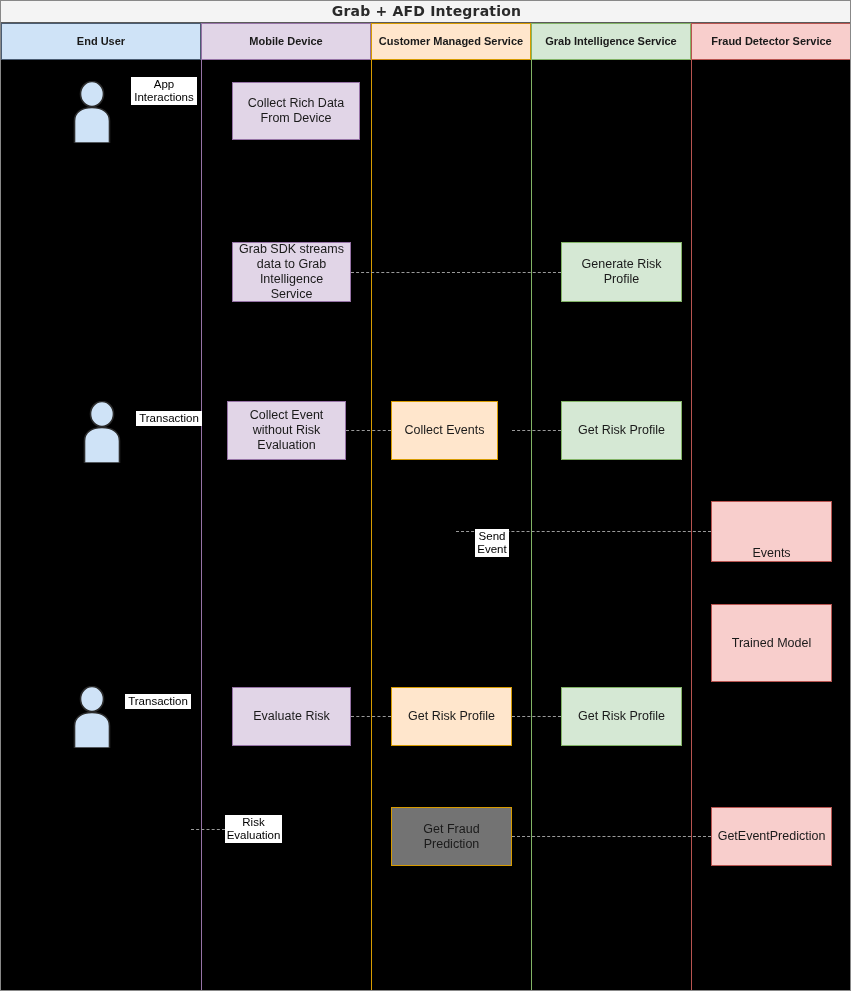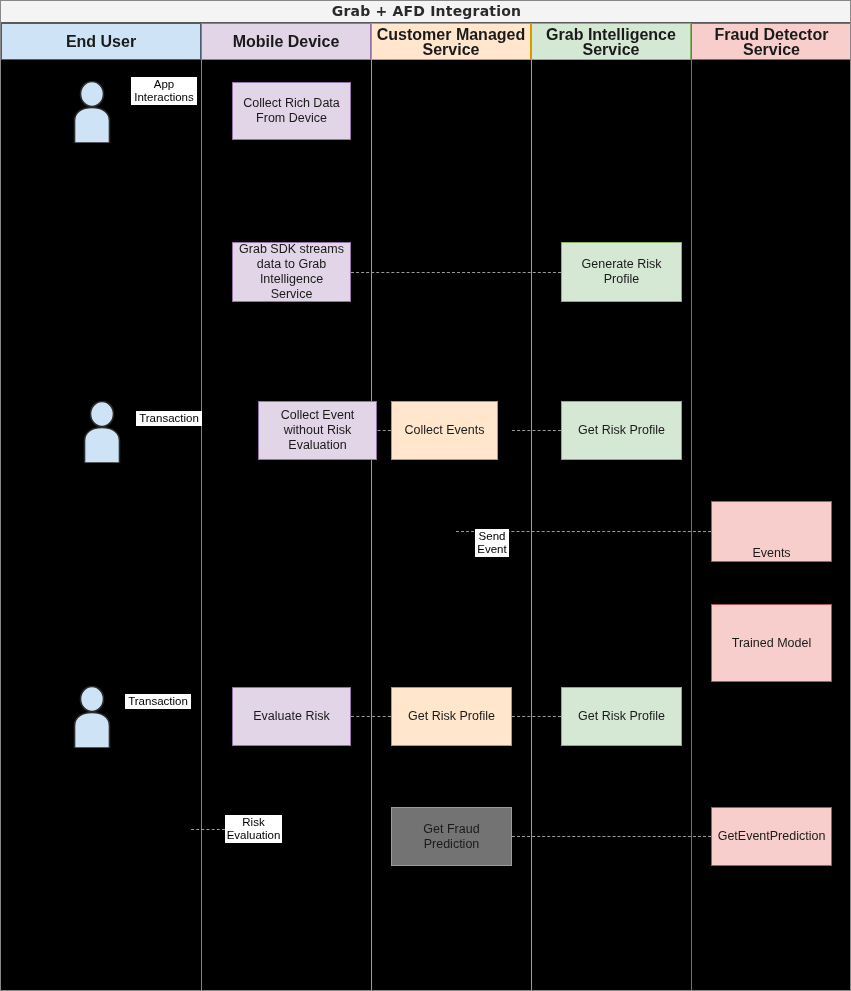--- a/index.html
+++ b/index.html
@@ -10,21 +10,21 @@
   
   .title-bar{position:absolute;left:0;top:0;width:851px;height:22px;background:#f4f4f4;
              border-bottom:1px solid #5a5a5a;box-sizing:border-box;}
   .title-text{position:absolute;left:0;top:0;width:851px;height:21px;line-height:21px;
               text-align:center;font-size:14px;font-weight:bold;color:#2a2a2a;
               font-family:"DejaVu Sans",sans-serif;letter-spacing:.2px;}
 
   
   .hdr{position:absolute;top:22px;height:37px;box-sizing:border-box;
        display:flex;align-items:center;justify-content:center;text-align:center;
-       font-size:16px;font-weight:bold;color:#1a1a1a;line-height:15px;padding:0 4px;}
+       font-size:11px;font-weight:bold;color:#1a1a1a;line-height:15px;padding:0 4px;}
 
   
   .lane{position:absolute;top:59px;height:931px;box-sizing:border-box;background:#000000;}
 
   
   .vrule{position:absolute;top:59px;width:1px;height:931px;}
 
   
   .box{position:absolute;box-sizing:border-box;border-width:1px;border-style:solid;
        display:flex;align-items:center;justify-content:center;text-align:center;
@@ -79,30 +79,30 @@
       <div class="conn" style="left: 350px; top: 271px; width: 210px;"></div>
       <div class="conn" style="left: 345px; top: 429px; width: 45px;"></div>
       <div class="conn" style="left: 511px; top: 429px; width: 49px;"></div>
       <div class="conn" style="left: 455px; top: 530px; width: 255px;"></div>
       <div class="conn" style="left: 350px; top: 715px; width: 40px;"></div>
       <div class="conn" style="left: 511px; top: 715px; width: 49px;"></div>
       <div class="conn" style="left: 511px; top: 835px; width: 199px;"></div>
       <div class="conn" style="left: 190px; top: 828px; width: 34px;"></div>
     </div>
   <div id="boxes-layer">
-      <div class="box" style="left: 231px; top: 81px; width: 119px; height: 58px; background: rgb(225, 213, 231); border-color: rgb(150, 115, 166);">
+      <div class="box" style="left: 231px; top: 81px; width: 128px; height: 58px; background: rgb(225, 213, 231); border-color: rgb(150, 115, 166);">
         <span>Collect Rich Data From Device</span>
       </div>
       <div class="box" style="left: 231px; top: 241px; width: 119px; height: 60px; background: rgb(225, 213, 231); border-color: rgb(150, 115, 166);">
         <span>Grab SDK streams data to Grab Intelligence Service</span>
       </div>
       <div class="box" style="left: 560px; top: 241px; width: 121px; height: 60px; background: rgb(213, 232, 212); border-color: rgb(130, 179, 102);">
         <span>Generate Risk Profile</span>
       </div>
-      <div class="box" style="left: 226px; top: 400px; width: 119px; height: 59px; background: rgb(225, 213, 231); border-color: rgb(150, 115, 166); margin-left: 31px;">
+      <div class="box" style="left: 226px; top: 400px; width: 119px; height: 59px; background: rgb(225, 213, 231); border-color: rgb(150, 115, 166);">
         <span>Collect Event without Risk Evaluation</span>
       </div>
       <div class="box" style="left: 390px; top: 400px; width: 107px; height: 59px; background: rgb(255, 230, 204); border-color: rgb(215, 155, 0);">
         <span>Collect Events</span>
       </div>
       <div class="box" style="left: 560px; top: 400px; width: 121px; height: 59px; background: rgb(213, 232, 212); border-color: rgb(130, 179, 102);">
         <span>Get Risk Profile</span>
       </div>
       <div class="box" style="left: 710px; top: 500px; width: 121px; height: 61px; background: rgb(248, 206, 204); border-color: rgb(184, 84, 80); align-items: flex-end;">
         <span>Events</span>

